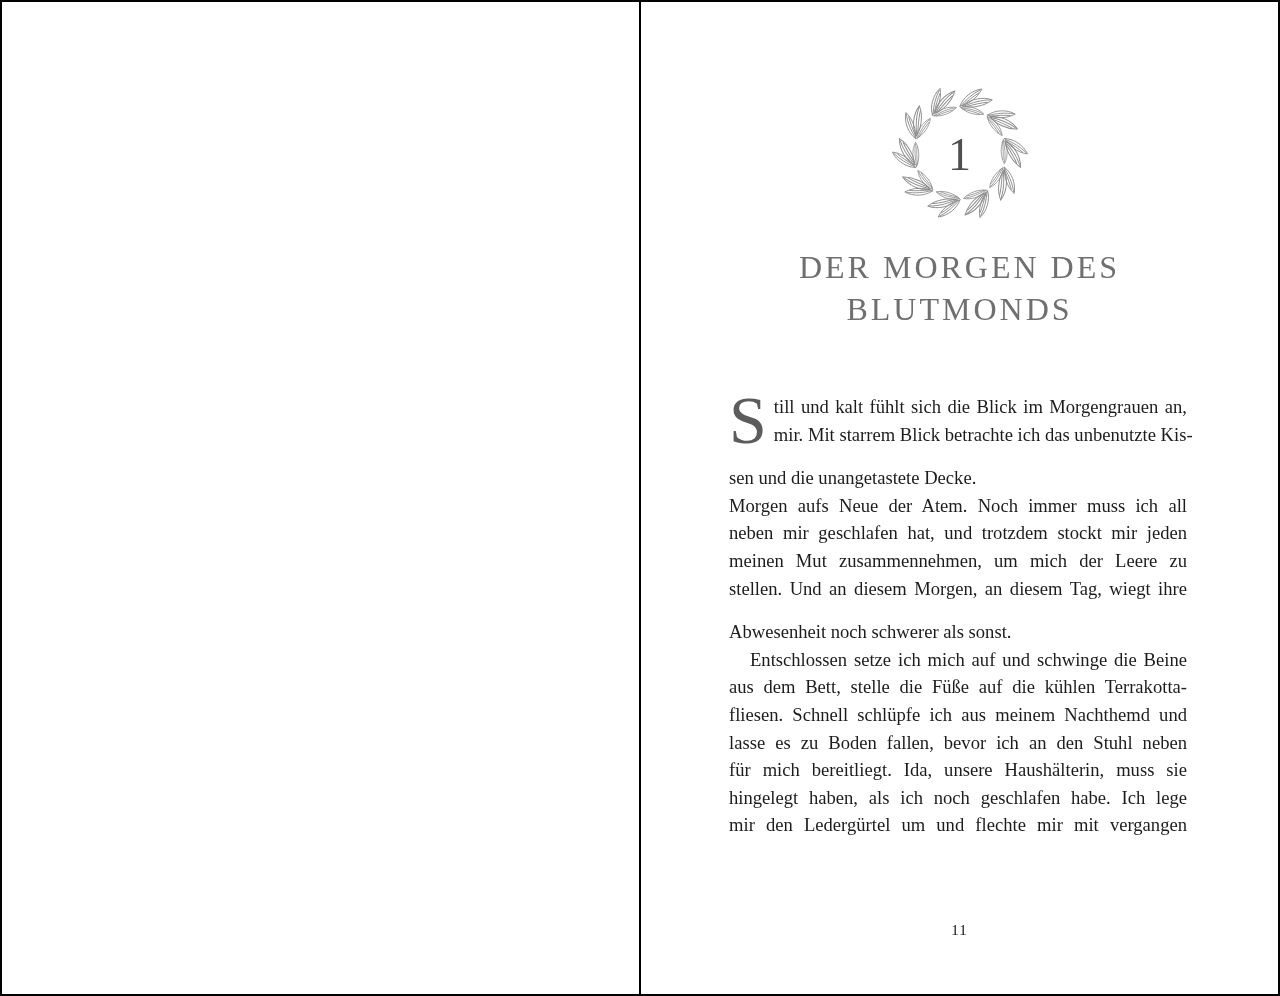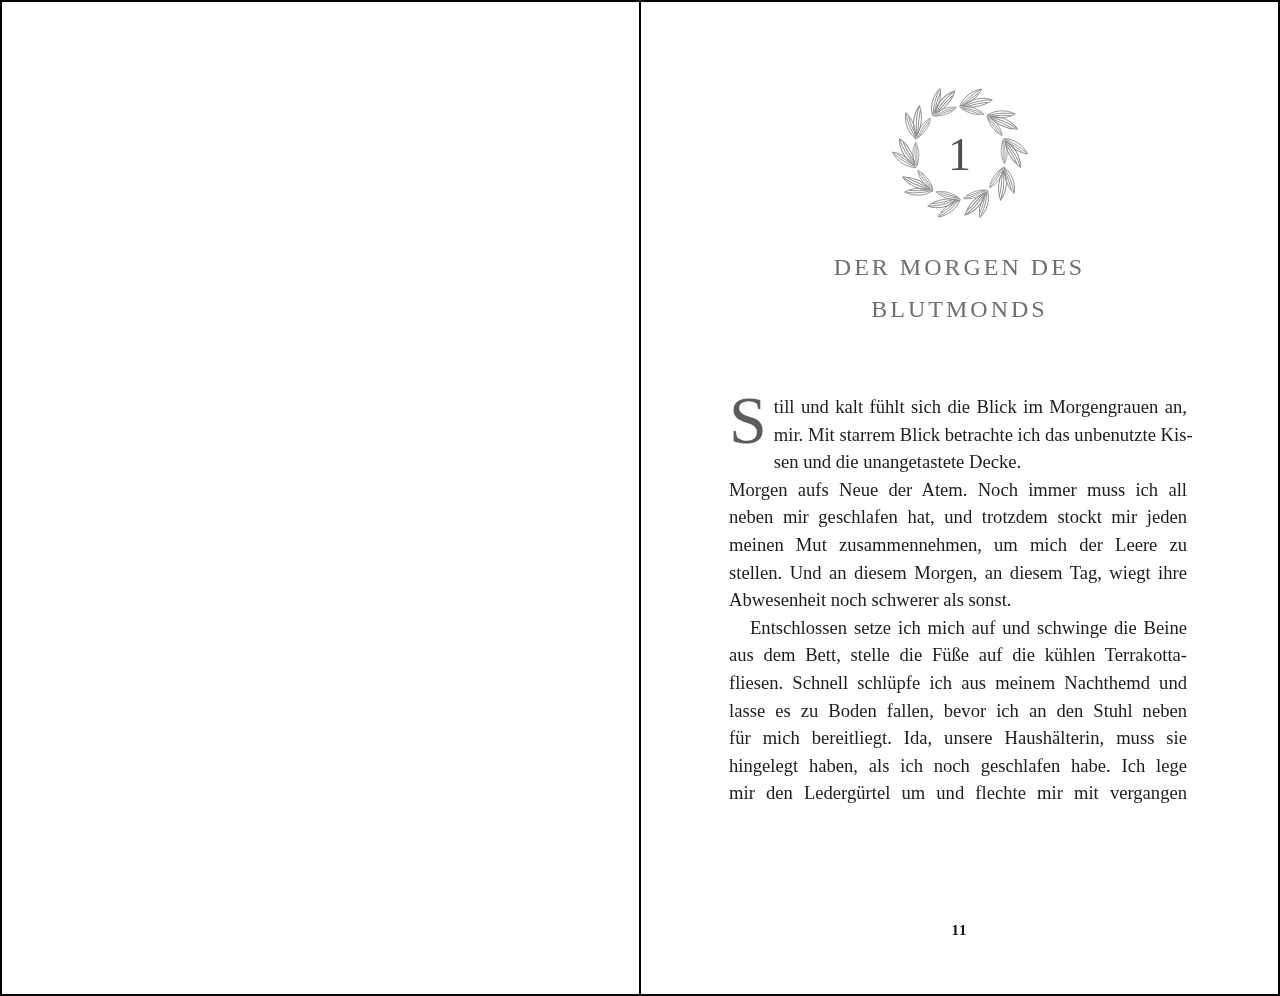--- a/index.html
+++ b/index.html
@@ -15,43 +15,43 @@
   .ornament-wrap{position:absolute;left:50%;top:80px;transform:translateX(-50%);width:148px;height:142px;}
   .ornament-wrap svg{position:absolute;left:0;top:0;width:148px;height:142px;}
   .chapter-number{
     position:absolute;left:0;top:0;width:100%;height:100%;
     display:flex;align-items:center;justify-content:center;
     font-size:46px;color:var(--num-color,#4f4f4f);padding-top:2px;box-sizing:border-box;
   }
 
   .chapter-title{
     position:absolute;top:244px;left:0;width:100%;text-align:center;
-    font-size:24px;line-height:42px;letter-spacing:3px;
+    font-size:32px;line-height:42px;letter-spacing:3px;
     color:var(--title-color,#6f6f6f);
   }
 
   .body-block{
     position:absolute;top:391px;left:88px;width:458px;
     font-size:18.6px;line-height:27.6px;color:var(--body-color,#1c1c1c);
   }
   .para{display:block;}
   .jl{
     text-align:justify;text-align-last:justify;white-space:nowrap;
     height:27.6px;overflow:visible;
   }
-  .jl.end{text-align-last:left;}
+  .jl.end{text-align-last:left;margin-top:16px;}
   .jl.indent{text-indent:21px;}
   .dropcap{
     float:left;font-size:68px;line-height:50px;height:55px;
     margin:2px 7px 0 0;color:var(--dropcap-color,#5c5c5c);
   }
 
   .page-number{
     position:absolute;top:920px;left:0;width:100%;text-align:center;
-    font-size:15px;font-weight:bold;color:#141414;letter-spacing:1px;
+    font-size:15px;font-weight:normal;color:#141414;letter-spacing:1px;
   }
 </style>
 </head>
 <body style="--title-color: #6f6f6f; --num-color: #4f4f4f; --body-color: #1c1c1c; --dropcap-color: #5c5c5c;">
 
 <div class="left-page"></div>
 <div class="spine"></div>
 
 <div class="right-page">
 

